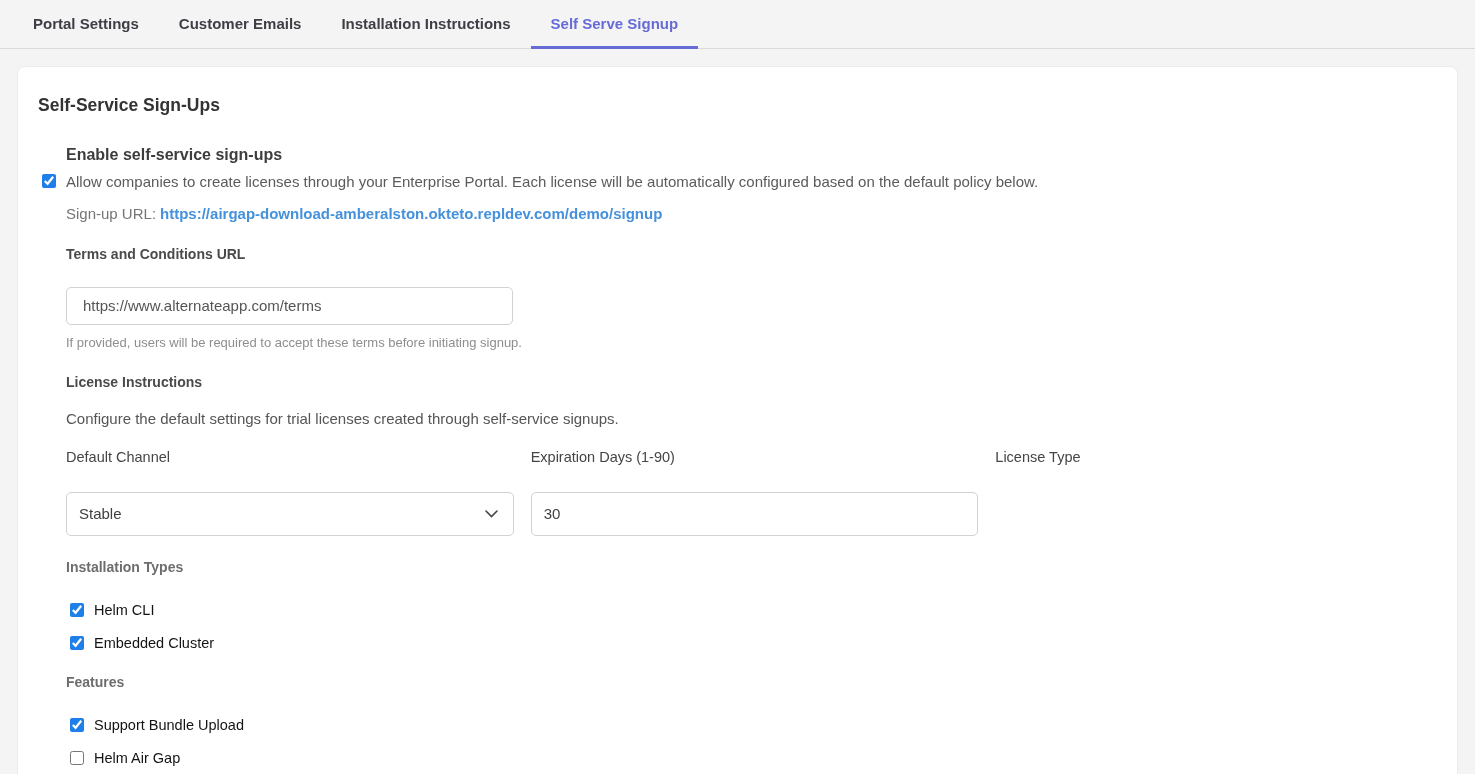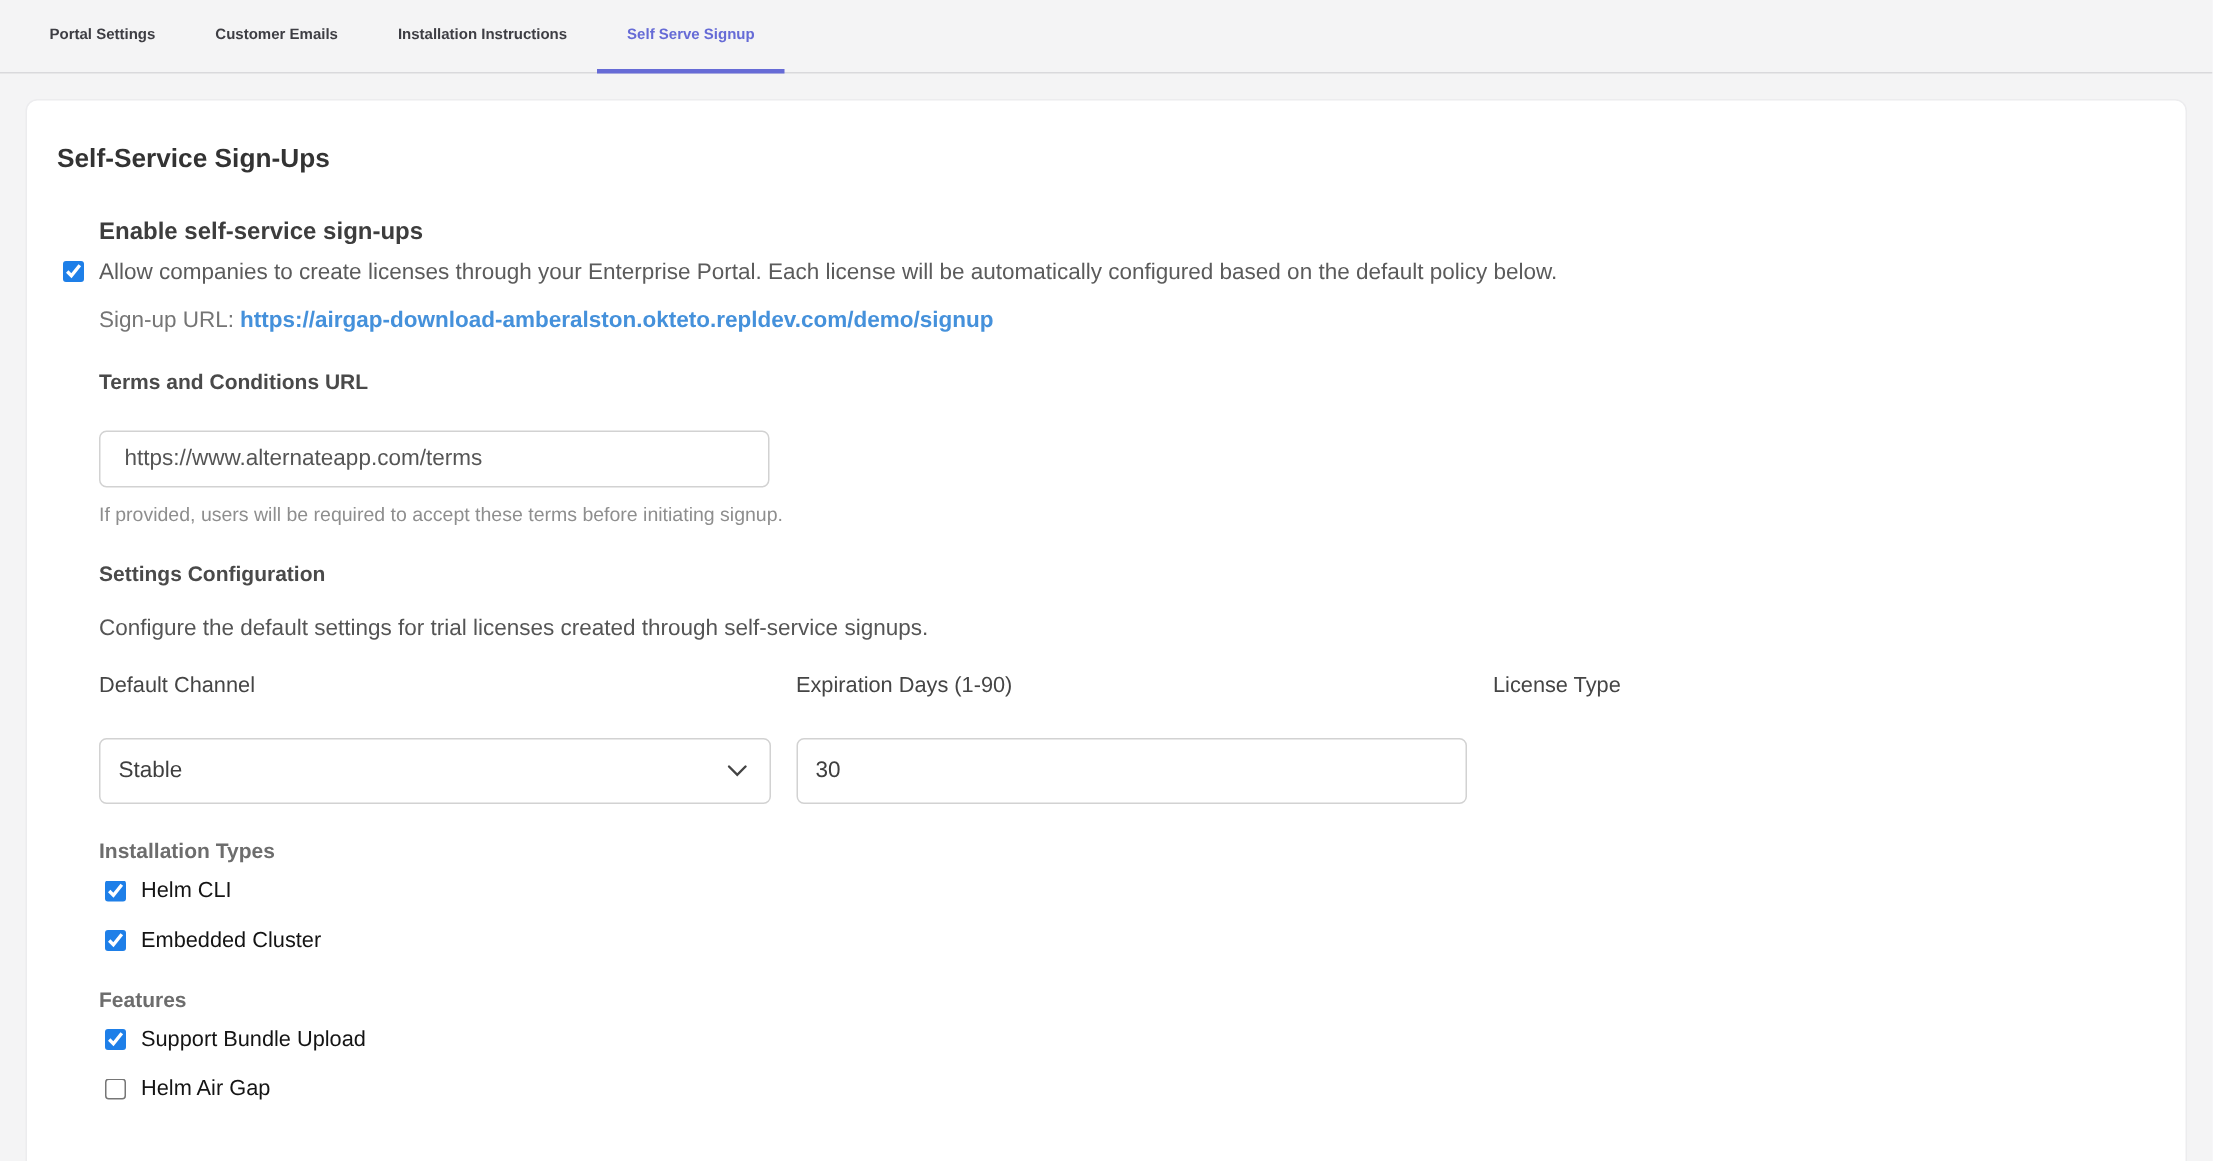--- a/index.html
+++ b/index.html
@@ -17,21 +17,21 @@
     display: flex;
     align-items: stretch;
     height: 49px;
     padding: 0 13px;
     border-bottom: 1px solid #d9d9dc;
   }
   .tab {
     display: flex;
     align-items: center;
     padding: 0 20px;
-    font-size: 10px;
+    font-size: 15px;
     font-weight: 600;
     color: #3e3e44;
     cursor: pointer;
     border-bottom: 3px solid transparent;
     margin-bottom: -1px;
     white-space: nowrap;
   }
   .tab.active {
     color: #666bd6;
     border-bottom-color: #666bd6;
@@ -161,21 +161,21 @@
     color: #6d6d6d;
   }
   .check-row {
     display: flex;
     align-items: center;
     gap: 10px;
     margin: 0 0 0 32px;
     font-size: 14.5px;
     color: #141414;
   }
-  .check-row.first { margin-top: 11px; }
+  .check-row.first { margin-top: 27px; }
   .check-row + .check-row { margin-top: 17px; }
 
   input[type="checkbox"] {
     width: 14px;
     height: 14px;
     accent-color: #1e7fe8;
     flex: 0 0 auto;
     margin: 0;
     cursor: pointer;
   }
@@ -205,21 +205,21 @@
   <div class="signup-line">
     <span>Sign-up URL:</span><a href="#" class="signup-link">https://airgap-download-amberalston.okteto.repldev.com/demo/signup</a>
   </div>
 
   <div class="field-label">Terms and Conditions URL</div>
 
   <input class="text-input" type="text" value="https://www.alternateapp.com/terms" style="">
 
   <div class="helper-text">If provided, users will be required to accept these terms before initiating signup.</div>
 
-  <div class="field-label">Settings Configuration</div>
+  <div class="field-label">License Instructions</div>
 
   <div class="section-desc">Configure the default settings for trial licenses created through self-service signups.</div>
 
   <div class="config-grid">
     <div>
       <div class="col-label">Default Channel</div>
       <div class="control-wrap">
         <select class="control">
           <option>Stable</option>
         </select>

